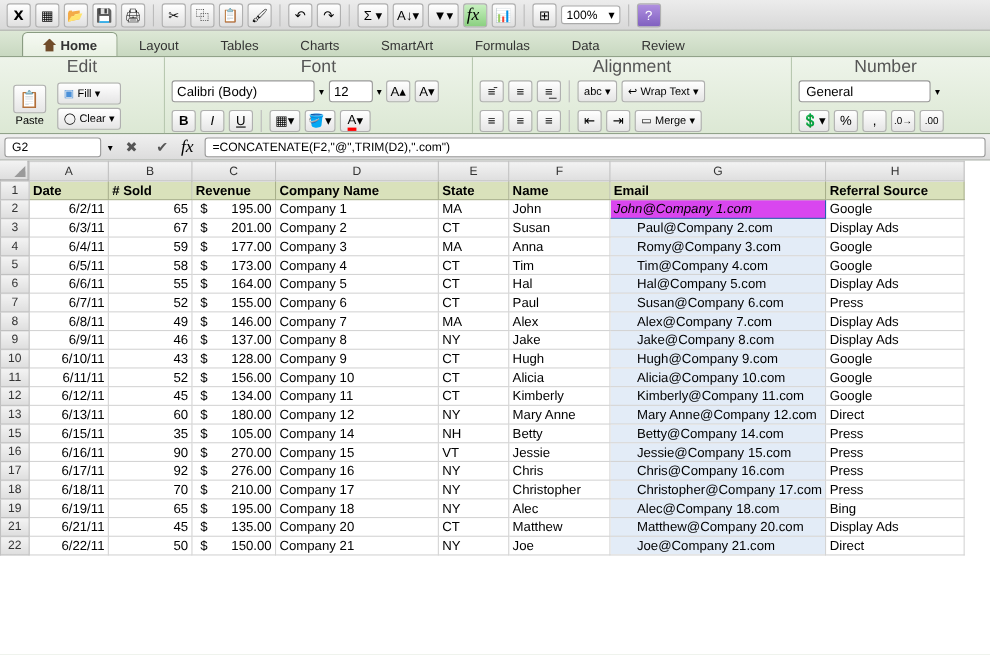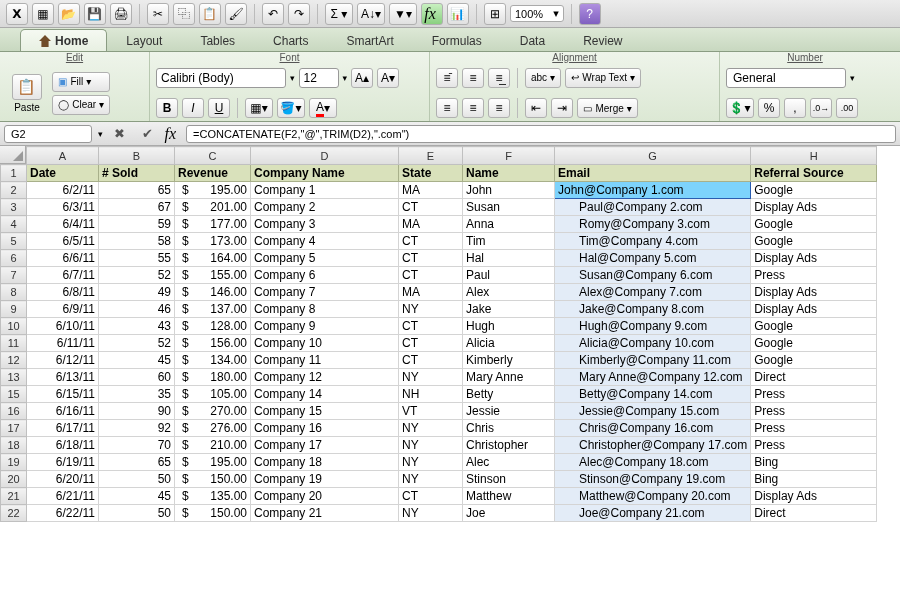--- a/index.html
+++ b/index.html
@@ -10,21 +10,21 @@
 .qsep { width: 1px; height: 20px; background: #bbb; margin: 0 3px; }
 .zoom { border: 1px solid #aaa; background: #fff; border-radius: 3px; padding: 1px 4px; font-size: 11px; display: flex; align-items: center; gap: 10px; }
 
 .ribbon-tabs { height: 24px; background: linear-gradient(#dde8d6,#c8d8c0); border-bottom: 1px solid #8a9c82; display: flex; align-items: flex-end; padding-left: 20px; }
 .rtab { padding: 4px 18px 3px; font-size: 12px; color: #333; border: 1px solid transparent; border-bottom: none; }
 .rtab.active { background: linear-gradient(#f5f9f2,#e8f0e2); border-color: #8a9c82; border-radius: 5px 5px 0 0; font-weight: bold; }
 .home-ico { display:inline-block; width:12px;height:12px;background:#704c2a;margin-right:4px;vertical-align:-2px; clip-path: polygon(50% 0, 100% 50%, 80% 50%, 80% 100%, 20% 100%, 20% 50%, 0 50%); }
 
 .ribbon-body { height: 70px; background: linear-gradient(#eef4ea,#dce8d4); border-bottom: 1px solid #8a9c82; display: flex; }
 .rgroup { border-right: 1px solid #b8c8b0; padding: 0 6px; display: flex; flex-direction: column; }
-.rlabel { text-align: center; font-size: 10px; color: #555; padding: 0 0 2px; text-decoration: underline; }
+.rlabel { text-align: center; font-size: 16px; color: #555; padding: 0 0 2px; }
 .rrow { display: flex; gap: 4px; align-items: center; flex: 1; }
 .bigbtn { display: flex; flex-direction: column; align-items: center; justify-content: center; width: 42px; }
 .bigico { width: 30px; height: 26px; border: 1px solid #b0b0b0; border-radius: 3px; background: linear-gradient(#fff,#e5e5e5); display:flex;align-items:center;justify-content:center;font-size:15px; }
 .btxt { font-size: 10px; padding-top: 2px; }
 .sbtn { height: 20px; border: 1px solid #b0b0b0; border-radius: 3px; background: linear-gradient(#fff,#e5e5e5); padding: 0 5px; font-size: 10px; display:flex;align-items:center;gap:3px; }
 .font-sel { background: #fff; border: 1px solid #999; border-radius: 3px; height: 20px; padding: 2px 4px; font-size: 12px; width: 130px; }
 .sz-sel { background:#fff;border:1px solid #999;border-radius:3px;height:20px;padding:2px 4px;font-size:12px;width:40px;}
 .fbtn { width: 22px; height: 20px; border: 1px solid #b0b0b0; border-radius: 3px; background: linear-gradient(#fff,#e5e5e5); display:flex;align-items:center;justify-content:center;font-size:12px; }
 .col { display:flex;flex-direction:column;gap:3px; }
 .num-box { background:#fff;border:1px solid #999;border-radius:3px;height:20px;padding:2px 6px;font-size:12px;width:120px; }
@@ -37,21 +37,21 @@
 
 .sheet-wrap { position: relative; overflow: auto; height: 449px; background:#fff; }
 .corner { position:absolute;left:0;top:0;width:26px;height:18px;background:linear-gradient(#f3f3f3,#dedede);border-right:1px solid #aaa;border-bottom:1px solid #aaa;}
 .corner::after{content:"";position:absolute;right:2px;bottom:2px;border:5px solid transparent;border-right-color:#9a9a9a;border-bottom-color:#9a9a9a;}
 table { border-collapse: collapse; table-layout: fixed; font-size: 12px; font-family: Verdana, sans-serif; }
 th.colh { background:linear-gradient(#f3f3f3,#dedede); border:1px solid #c0c0c0; height:18px; font-weight:normal; text-align:center; font-size:11px; color:#333; }
 th.rowh { background:linear-gradient(#f3f3f3,#dedede); border:1px solid #c0c0c0; width:26px; font-weight:normal; text-align:center; font-size:11px; color:#333; }
 td { border: 1px solid #d4d4d4; height: 17px; padding: 0 3px; white-space: nowrap; overflow: hidden; }
 .hdr-cell { background:#d9e1bb; font-weight:bold; text-align:left; border-color:#a8b08a; }
 .num { text-align: right; }
-.sel { background:#7dd3fc; border:1px solid #2a5db0 !important; }
+.sel { background:#d946ef; border:1px solid #2a5db0 !important;font-style:italic; }
 .sel-edge { background:#e3ecf7;padding-left:24px; }
 .curr::before { content:"$"; float:left; padding-left:4px; }
 
 .cA{width:72px}.cB{width:76px}.cC{width:76px}.cD{width:148px}.cE{width:64px}.cF{width:92px}.cG{width:190px}.cH{width:126px}
 </style>
 </head>
 <body>
 
 <div class="qat">
   <div class="qbtn">𝗫</div>
@@ -423,31 +423,20 @@
           <td class="num">6/19/11</td>
           <td class="num">65</td>
           <td class="num curr">195.00</td>
           <td>Company 18</td>
           <td>NY</td>
           <td>Alec</td>
           <td class="sel-edge">Alec@Company 18.com</td>
           <td>Bing</td>
         </tr>
         <tr>
-          <th class="rowh">20</th>
-          <td class="num">6/20/11</td>
-          <td class="num">50</td>
-          <td class="num curr">150.00</td>
-          <td>Company 19</td>
-          <td>NY</td>
-          <td>Stinson</td>
-          <td class="sel-edge">Stinson@Company 19.com</td>
-          <td>Bing</td>
-        </tr>
-        <tr>
           <th class="rowh">21</th>
           <td class="num">6/21/11</td>
           <td class="num">45</td>
           <td class="num curr">135.00</td>
           <td>Company 20</td>
           <td>CT</td>
           <td>Matthew</td>
           <td class="sel-edge">Matthew@Company 20.com</td>
           <td>Display Ads</td>
         </tr>

